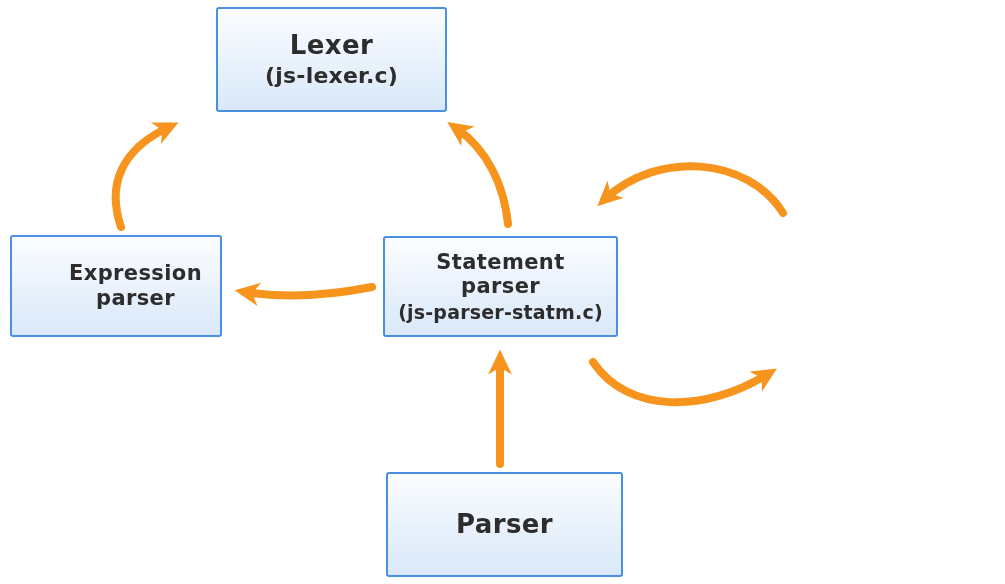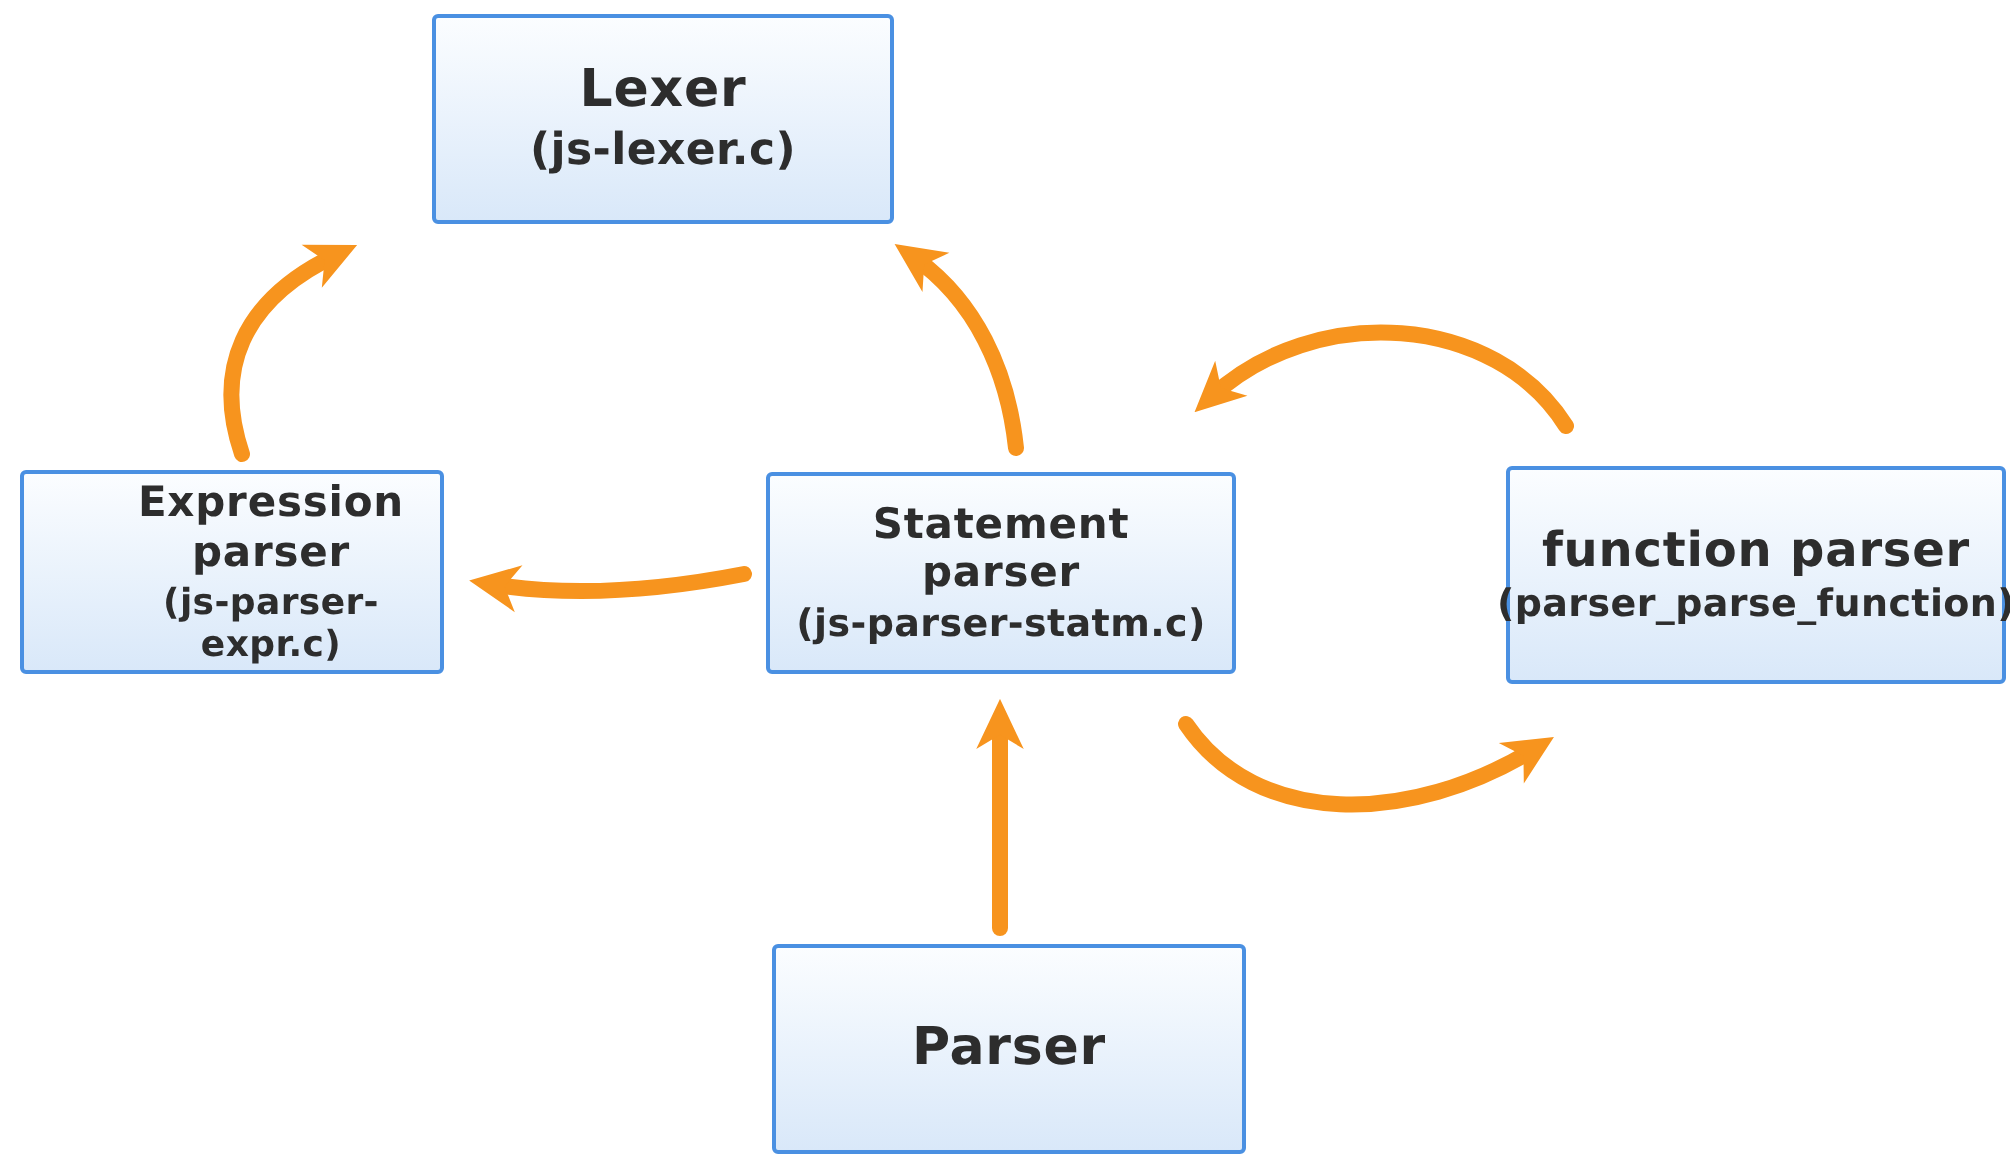--- a/index.html
+++ b/index.html
@@ -94,31 +94,26 @@
   </svg>
 
   <div class="node" id="node-lexer">
     <div class="node-title">Lexer</div>
     <div class="node-subtitle">(js-lexer.c)</div>
   </div>
 
   <div class="node" id="node-expression-parser">
     <div class="node-title">Expression
 parser</div>
-    <div class="node-subtitle">(js-parser-expr.c)</div>
   </div>
 
   <div class="node" id="node-statement-parser">
     <div class="node-title">Statement
 parser</div>
     <div class="node-subtitle">(js-parser-statm.c)</div>
   </div>
 
-  <div class="node" id="node-function-parser">
-    <div class="node-title">function parser</div>
-    <div class="node-subtitle">(parser_parse_function)</div>
-  </div>
 
   <div class="node" id="node-parser">
     <div class="node-title">Parser</div>
   </div>
 
 </div>
 
 </body></html>

